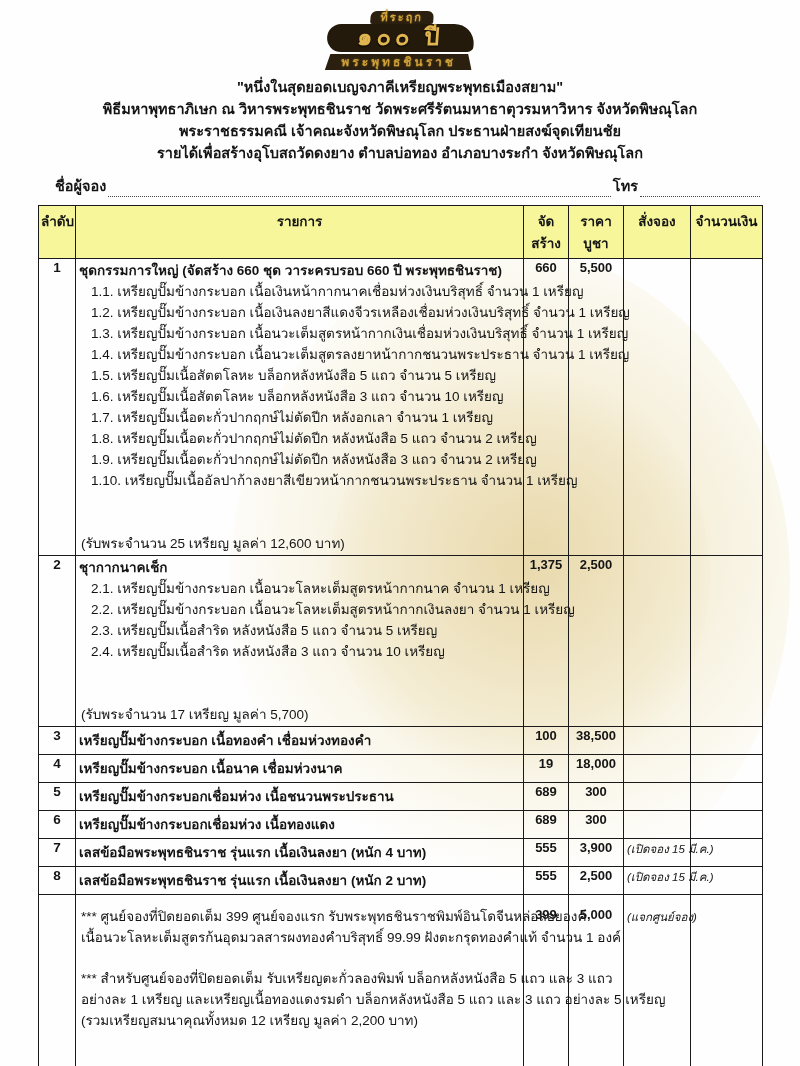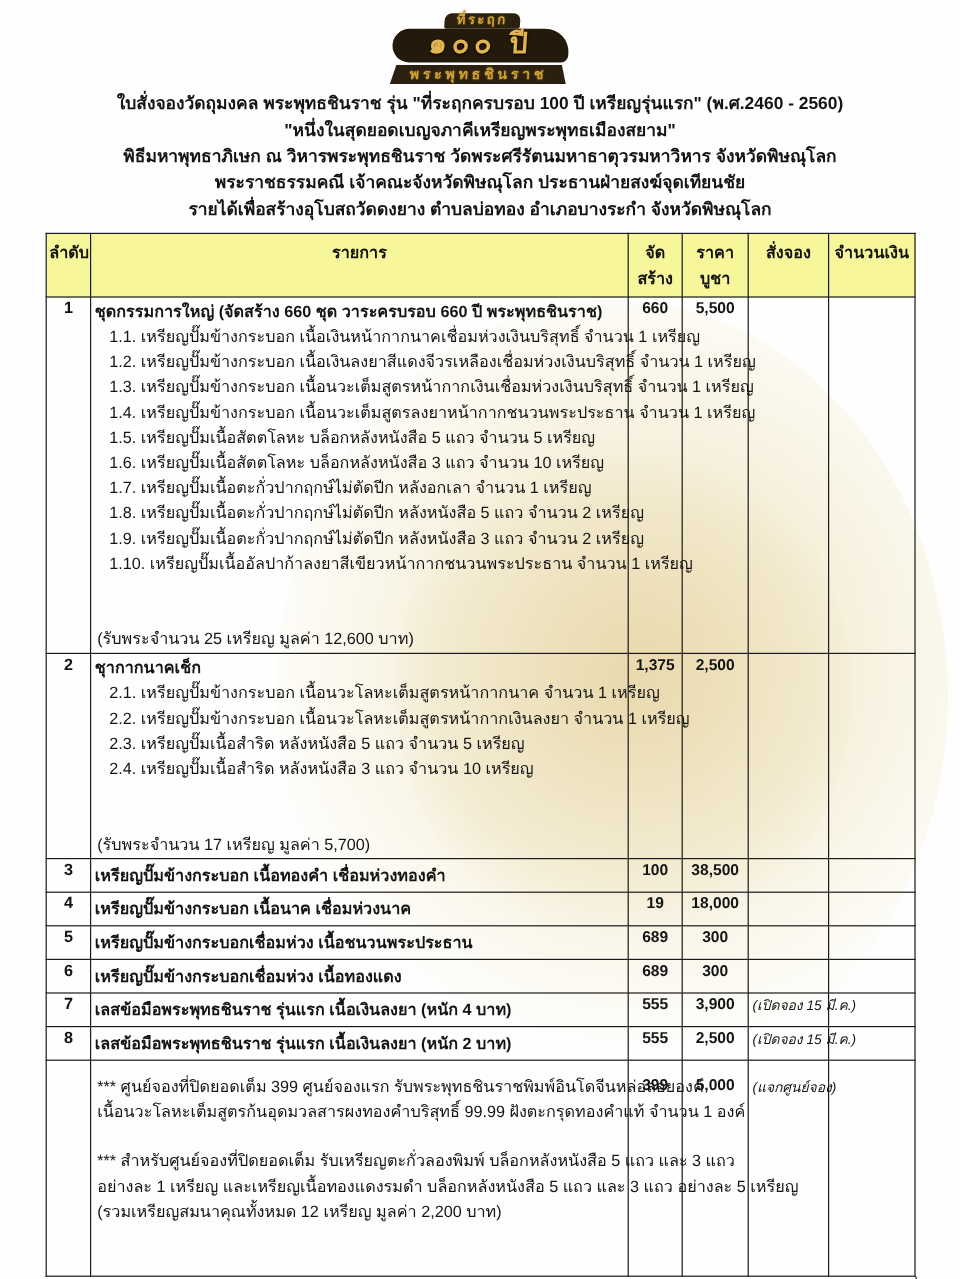--- a/index.html
+++ b/index.html
@@ -71,27 +71,32 @@
 
   <div class="logo">
     <span class="logo-inner">
       <span class="logo-top">ที่ระฤก</span>
       <span class="logo-mid">๑๐๐ ปี</span>
       <span class="logo-bottom">พระพุทธชินราช</span>
     </span>
   </div>
 
   <div class="titles">
-    <div>ใบสั่งจองวัดถุมงคล พระพุทธชินราช รุ่น "ที่ระฤกครบรอบ 100 ปี เหรียญรุ่นแรก" (พ.ศ.2460 - 2560)</div>
     <div>"หนึ่งในสุดยอดเบญจภาคีเหรียญพระพุทธเมืองสยาม"</div>
     <div>พิธีมหาพุทธาภิเษก ณ วิหารพระพุทธชินราช วัดพระศรีรัตนมหาธาตุวรมหาวิหาร จังหวัดพิษณุโลก</div>
     <div>พระราชธรรมคณี เจ้าคณะจังหวัดพิษณุโลก ประธานฝ่ายสงฆ์จุดเทียนชัย</div>
     <div>รายได้เพื่อสร้างอุโบสถวัดดงยาง ตำบลบ่อทอง อำเภอบางระกำ จังหวัดพิษณุโลก</div>
   </div>
 
+  <div class="fill-line">
+    <span>ชื่อผู้จอง</span>
+    <span class="dots"></span>
+    <span>โทร</span>
+    <span class="dots short"></span>
+  </div>
 
   <table class="order">
     <colgroup>
         <col class="c1">
         <col class="c2">
         <col class="c3">
         <col class="c4">
         <col class="c5">
         <col class="c6">
       </colgroup>

